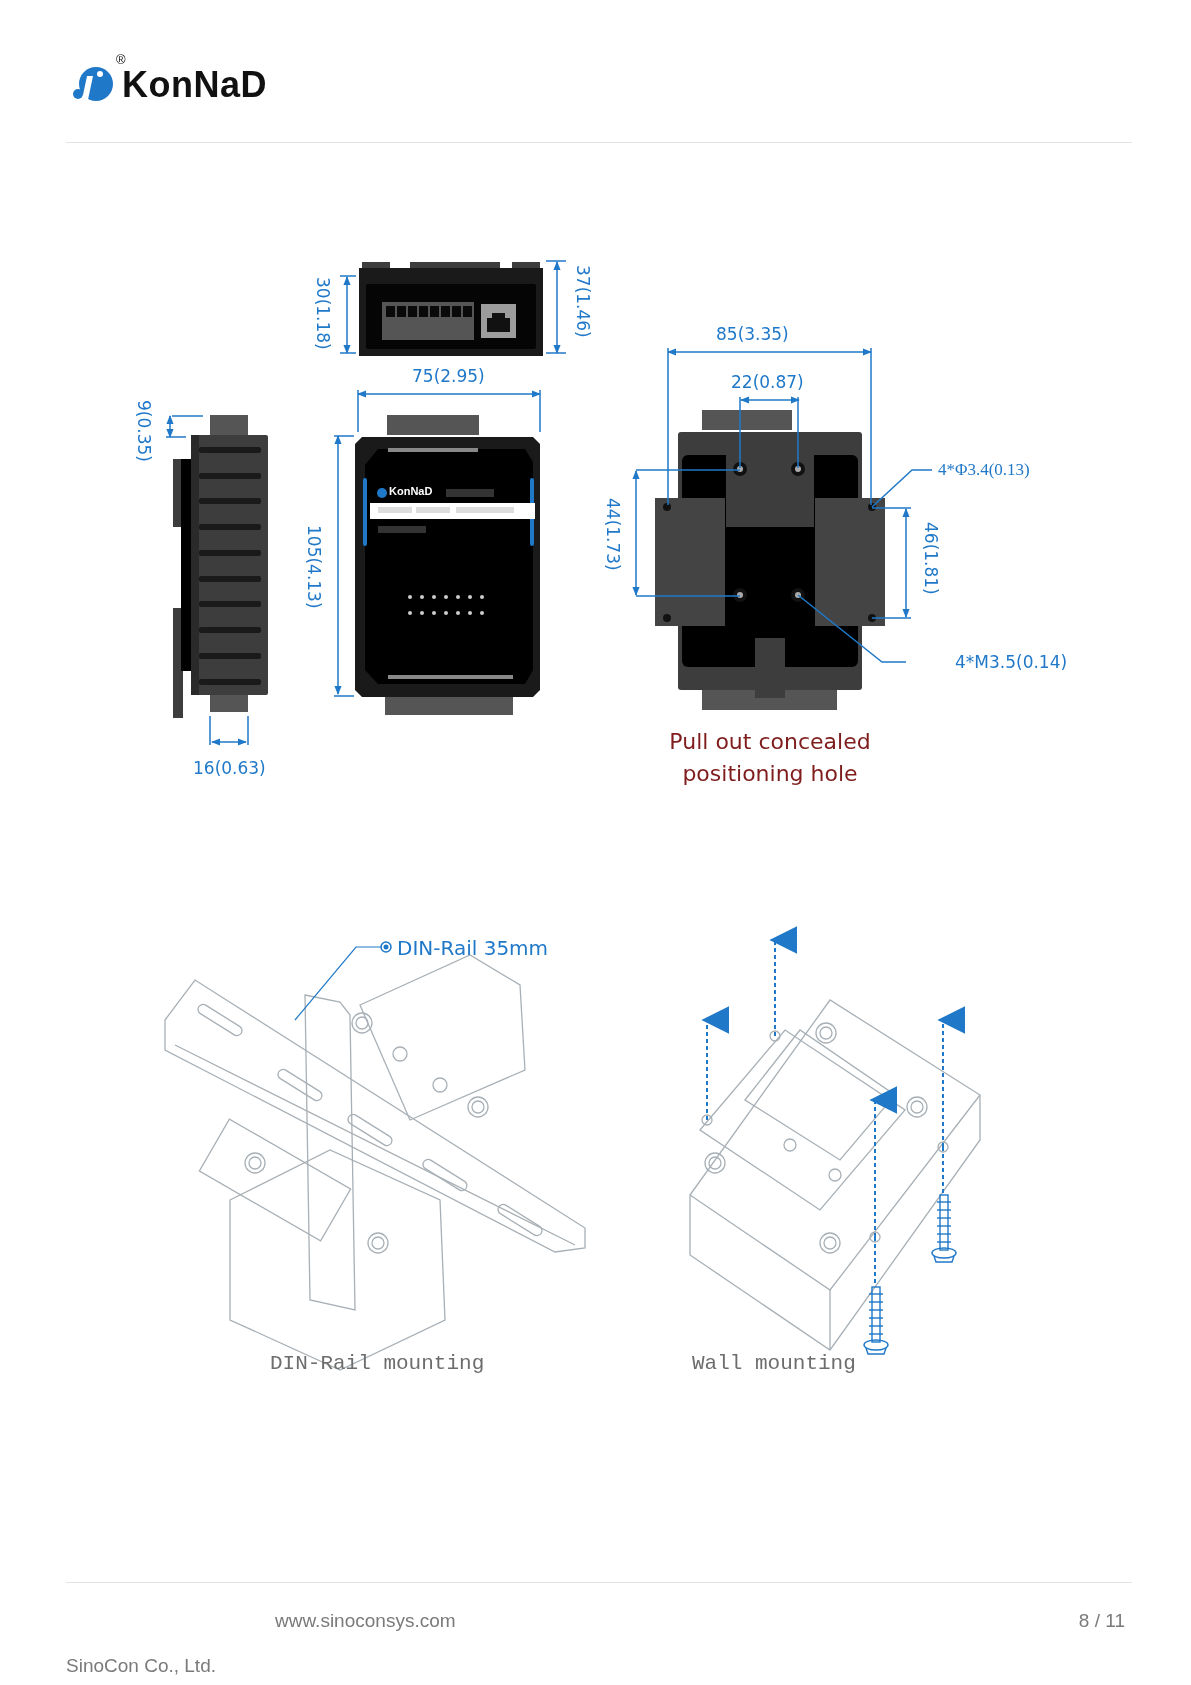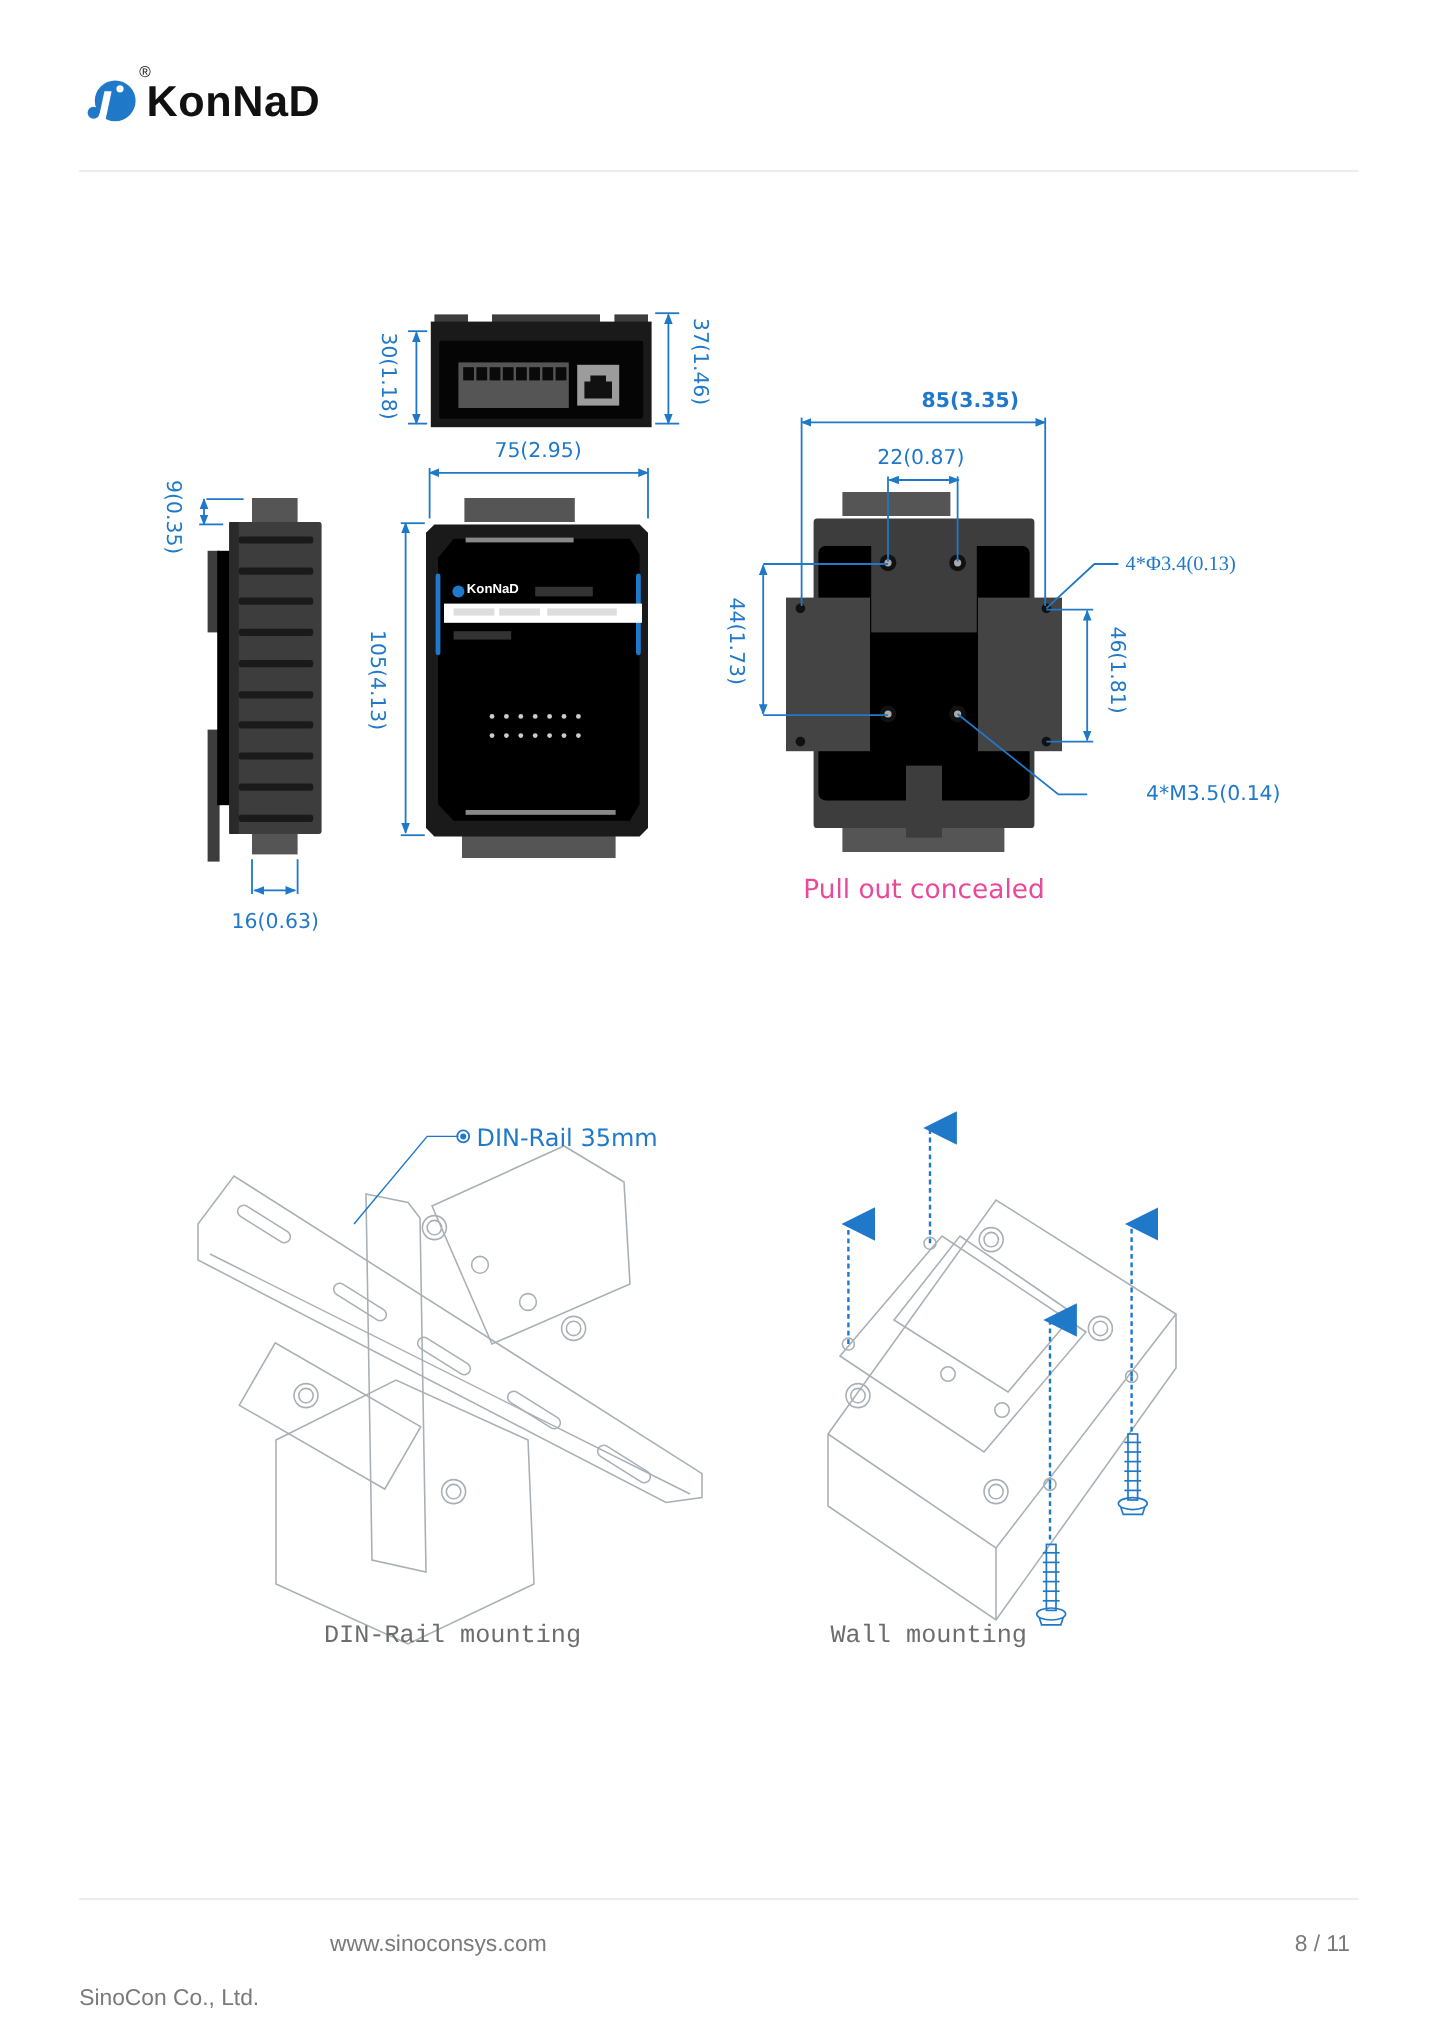--- a/index.html
+++ b/index.html
@@ -4,21 +4,21 @@
 <style>
   html,body{margin:0;padding:0;background:#fff;}
   body{width:1191px;height:1685px;position:relative;overflow:hidden;font-family:"DejaVu Sans","Liberation Sans",sans-serif;}
   .abs{position:absolute;}
   .logo{left:70px;top:60px;height:50px;display:flex;align-items:center;}
   .logo-text{font-family:"Liberation Sans",sans-serif;font-weight:bold;font-size:36px;color:#111;letter-spacing:0.5px;margin-left:6px;position:relative;}
   .reg{position:absolute;left:-6px;top:-12px;font-size:13px;font-weight:normal;}
   .hr{height:1px;background:#e2e2e2;}
   .dim{color:#1f78c8;font-size:17px;white-space:nowrap;font-family:"DejaVu Sans",sans-serif;}
   .rot{transform:rotate(90deg);transform-origin:left top;}
-  .caption{color:#ec4899;font-size:22px;text-align:center;font-family:"DejaVu Sans",sans-serif;line-height:32px;}
+  .caption{color:#7f1d1d;font-size:22px;text-align:center;font-family:"DejaVu Sans",sans-serif;line-height:32px;}
   .mcap{color:#6d6d6d;font-size:21px;font-family:Liberation Mono, monospace;}
   .footer{color:#7a7a7a;font-size:19px;font-family:"Liberation Sans",sans-serif;}
   svg{position:absolute;left:0;top:0;}
 </style>
 </head>
 <body>
 
 <div class="abs logo">
   <svg style="position:relative" width="46" height="46" viewBox="0 0 46 46">
     <circle cx="26" cy="22" r="17" fill="#1f78c8"></circle>
@@ -256,29 +256,30 @@
 </svg>
 
 <div class="abs" style="left:389px;top:485px;font-size:11px;color:#fff;font-family:'Liberation Sans',sans-serif;font-weight:bold;">KonNaD</div>
 
 <div class="abs dim rot" style="left:333px;top:277px;">30(1.18)</div>
 <div class="abs dim rot" style="left:593px;top:265px;">37(1.46)</div>
 <div class="abs dim" style="left:412px;top:366px;">75(2.95)</div>
 <div class="abs dim rot" style="left:154px;top:400px;">9(0.35)</div>
 <div class="abs dim rot" style="left:324px;top:525px;">105(4.13)</div>
 <div class="abs dim" style="left:193px;top:758px;">16(0.63)</div>
-<div class="abs dim" style="left:768px;top:324px;font-weight:bold;">85(3.35)</div>
+<div class="abs dim" style="left:716px;top:324px;">85(3.35)</div>
 <div class="abs dim" style="left:731px;top:372px;">22(0.87)</div>
 <div class="abs dim rot" style="left:623px;top:498px;">44(1.73)</div>
 <div class="abs dim rot" style="left:941px;top:522px;">46(1.81)</div>
 <div class="abs dim" style="left:938px;top:460px;font-family:Liberation Serif, serif;">4*Φ3.4(0.13)</div>
 <div class="abs dim" style="left:910px;top:652px;margin-left:45px;">4*M3.5(0.14)</div>
 
 <div class="abs caption" style="left:630px;top:726px;width:280px;">
   <div>Pull out concealed</div>
+  <div>positioning hole</div>
 </div>
 
 <div class="abs" style="left:397px;top:936px;color:#1f78c8;font-size:20px;font-family:'DejaVu Sans',sans-serif;">DIN-Rail 35mm</div>
 
 <div class="abs mcap" style="left:270px;top:1352px;">DIN-Rail mounting</div>
 <div class="abs mcap" style="left:692px;top:1352px;">Wall mounting</div>
 
 <div class="abs hr" style="left:66px;top:1582px;width:1066px;"></div>
 <div class="abs footer" style="left:66px;top:1610px;margin-top:45px;">SinoCon Co., Ltd.</div>
 <div class="abs footer" style="left:275px;top:1610px;">www.sinoconsys.com</div>

